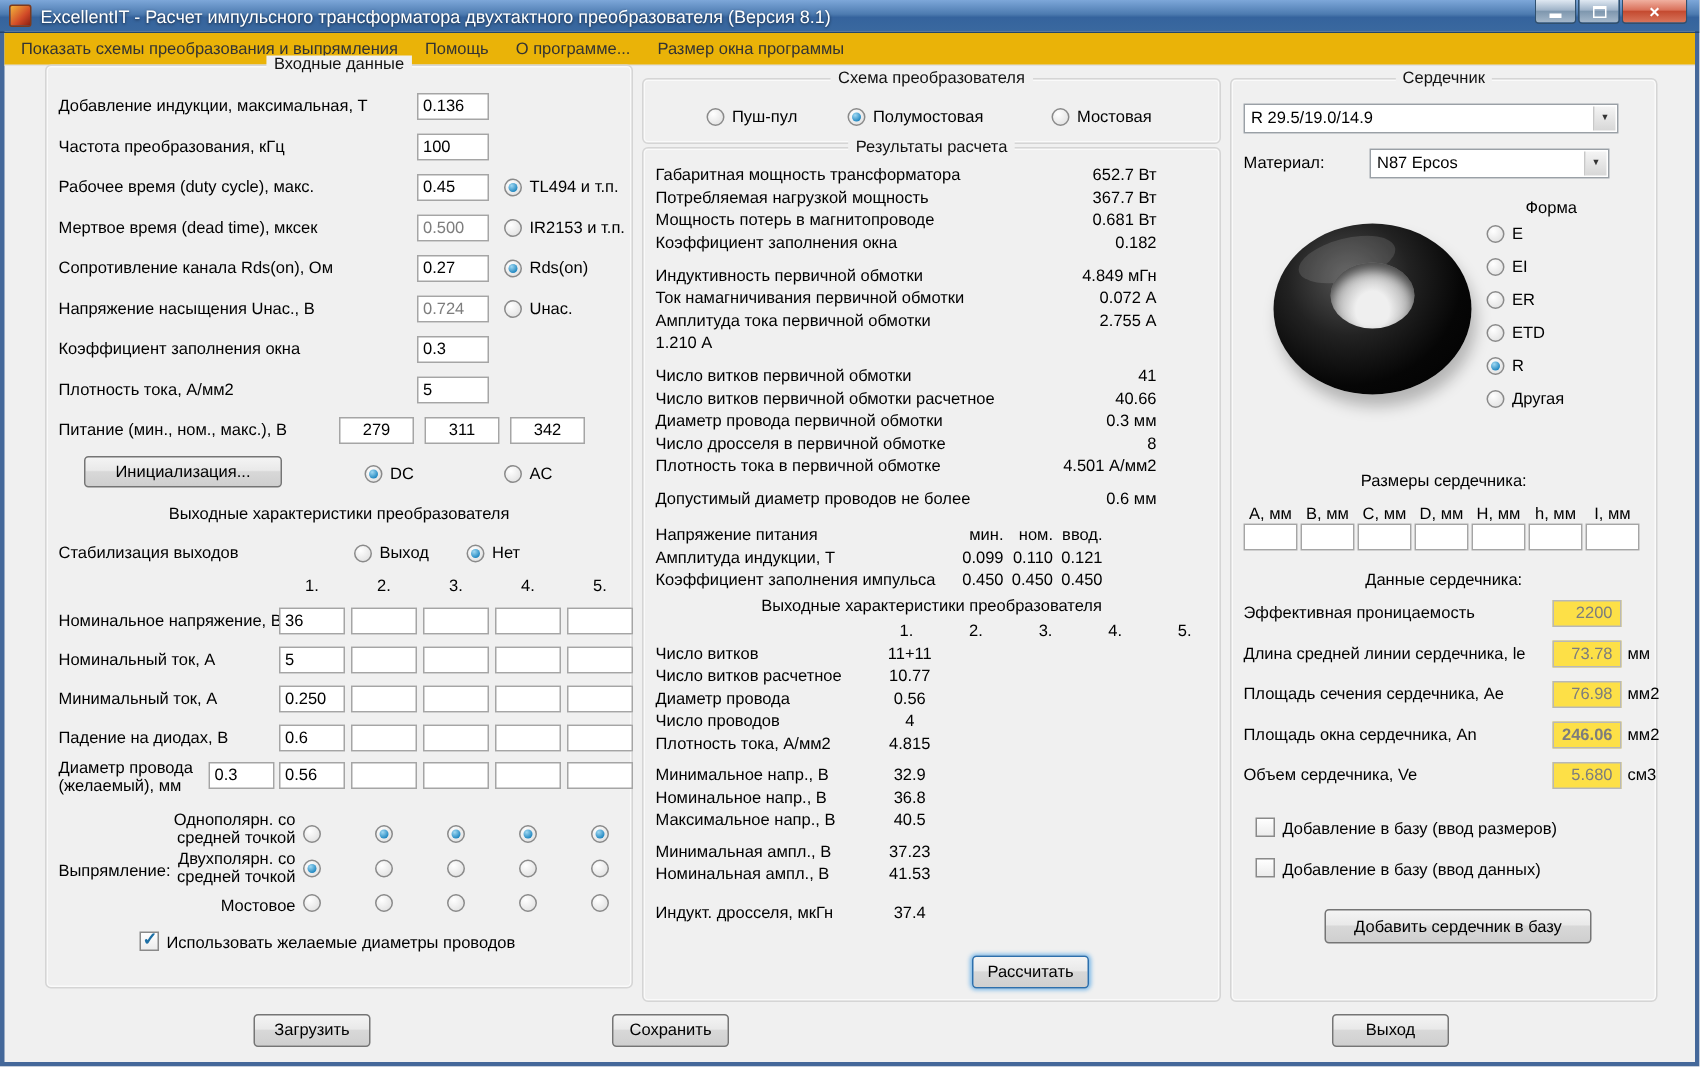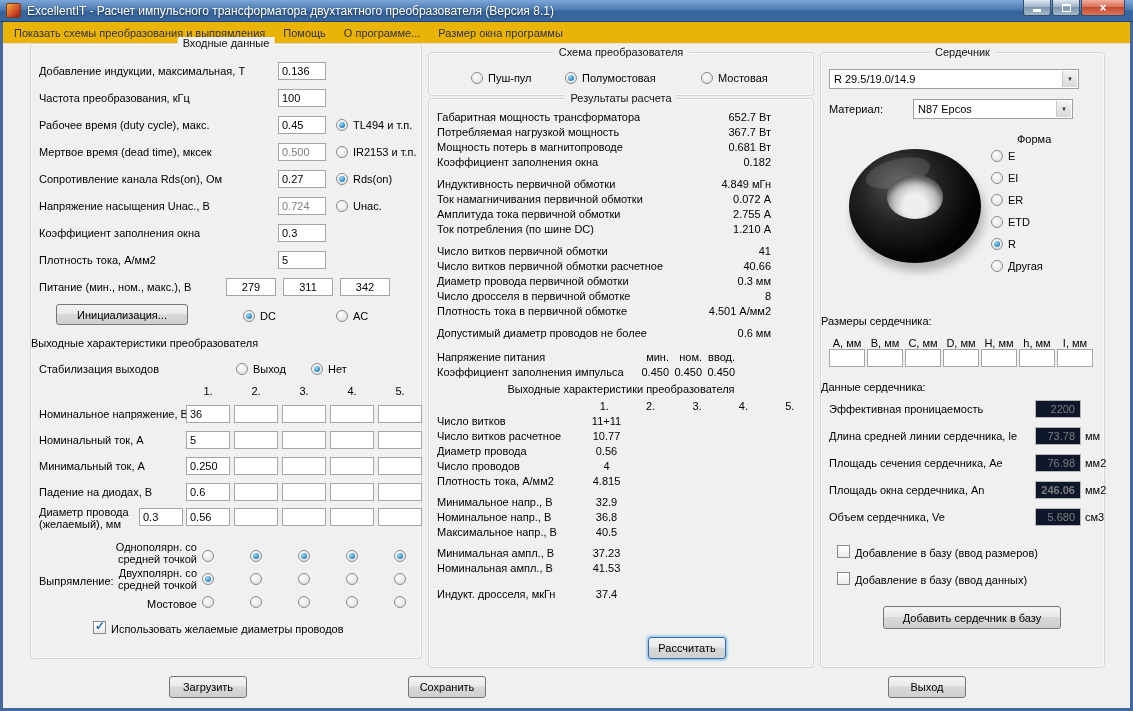--- a/index.html
+++ b/index.html
@@ -26,31 +26,31 @@
   
   .menubar{position:absolute;left:3px;top:22px;width:1127px;height:22px;display:flex;align-items:center;
     gap:18px;padding:0 11px;color:#333;border-bottom:1px solid #e2e2e2;background:#eab308}
   .mitem{white-space:nowrap}
 
   
   .group{position:absolute;border:1px solid #d5d5d5;border-radius:4px;background:#f0f0f0;
     box-shadow:inset 0 0 0 1px #fafafa}
   .cap{position:absolute;top:-7px;left:50%;transform:translateX(-50%);background:#f0f0f0;
     padding:0 5px;white-space:nowrap;color:#111}
-  .sect{position:absolute;left:0;width:100%;white-space:nowrap}
+  .sect{position:absolute;left:0;width:100%;text-align:center;white-space:nowrap}
 
   .lbl{position:absolute;white-space:nowrap}
   .two{white-space:normal;line-height:12px}
   .right{text-align:right}
   .ctr{text-align:center}
 
   .tb{position:absolute;height:18px;border:1px solid #a5a5a5;background:#fff;
     font:11px "Liberation Sans",sans-serif;padding:0 3px;color:#000}
   .tb.gray{color:#7d7d7d}
-  .tb.dis{color:#7d7d7d;background:#0f172a;border-color:#b8b8b8;text-align:right;padding-right:5px}
+  .tb.dis{color:#7d7d7d;background:#fde047;border-color:#b8b8b8;text-align:right;padding-right:5px}
 
   .radio{position:absolute;display:flex;align-items:center;gap:5px;height:14px;white-space:nowrap}
   .rb{display:inline-block;width:12px;height:12px;border-radius:50%;border:1px solid #8a8a8a;
     background:radial-gradient(circle at 35% 30%,#fff,#dcdcdc);flex:0 0 auto}
   .rb.abs{position:absolute}
   .rb.checked::after{content:"";display:block;width:6px;height:6px;margin:2px;border-radius:50%;
     background:radial-gradient(circle at 35% 30%,#9fd8f2,#1f86c0 75%)}
   .ckb{position:absolute;width:13px;height:13px;border:1px solid #8a8a8a;background:linear-gradient(#fff,#ececec)}
   .ckb.checked::after{content:"✓";position:absolute;left:1px;top:-3px;font-size:12px;font-weight:bold;color:#1d6fa5}
 
@@ -298,21 +298,20 @@
           </div>
       <div class="rrow">
             <span class="rl">Ток намагничивания первичной обмотки</span>
             <span class="rv">0.072 А</span>
           </div>
       <div class="rrow">
             <span class="rl">Амплитуда тока первичной обмотки</span>
             <span class="rv">2.755 А</span>
           </div>
       <div class="rrow">
-            <span class="rl">Ток потребления (по шине DC)</span>
             <span class="rv">1.210 А</span>
           </div>
       <div class="rrow mt">
             <span class="rl">Число витков первичной обмотки</span>
             <span class="rv">41</span>
           </div>
       <div class="rrow">
             <span class="rl">Число витков первичной обмотки расчетное</span>
             <span class="rv">40.66</span>
           </div>
@@ -331,20 +330,27 @@
       <div class="rrow mt">
             <span class="rl">Допустимый диаметр проводов не более</span>
             <span class="rv">0.6 мм</span>
           </div>
 
       <div class="r3 mt">
         <span class="rl">Напряжение питания</span>
         <span class="c3">мин.</span>
         <span class="c3">ном.</span>
         <span class="c3">ввод.</span>
+        <span class="sp"></span>
+      </div>
+      <div class="r3">
+        <span class="rl">Амплитуда индукции, Т</span>
+        <span class="c3">0.099</span>
+        <span class="c3">0.110</span>
+        <span class="c3">0.121</span>
         <span class="sp"></span>
       </div>
       <div class="r3">
         <span class="rl">Коэффициент заполнения импульса</span>
         <span class="c3">0.450</span>
         <span class="c3">0.450</span>
         <span class="c3">0.450</span>
         <span class="sp"></span>
       </div>
 

